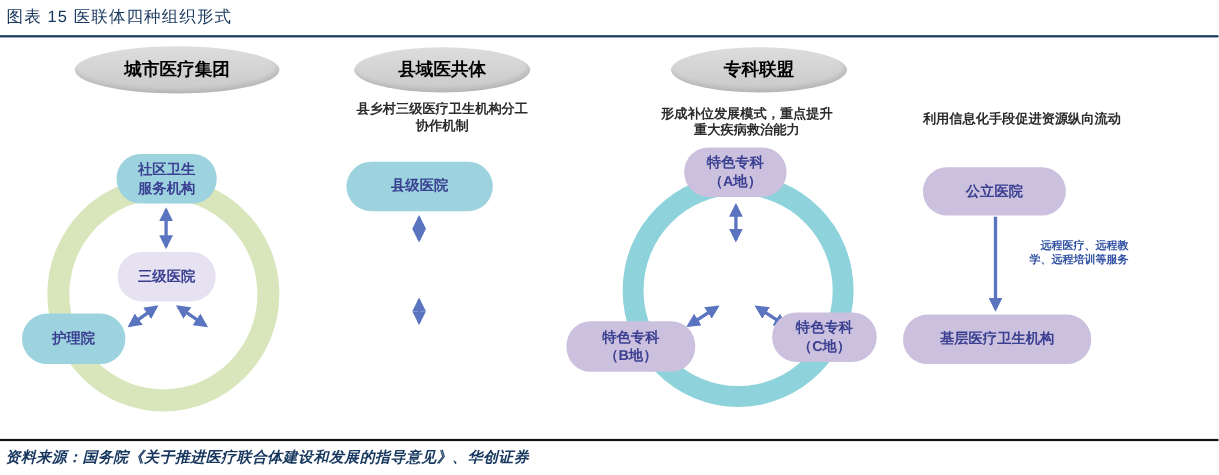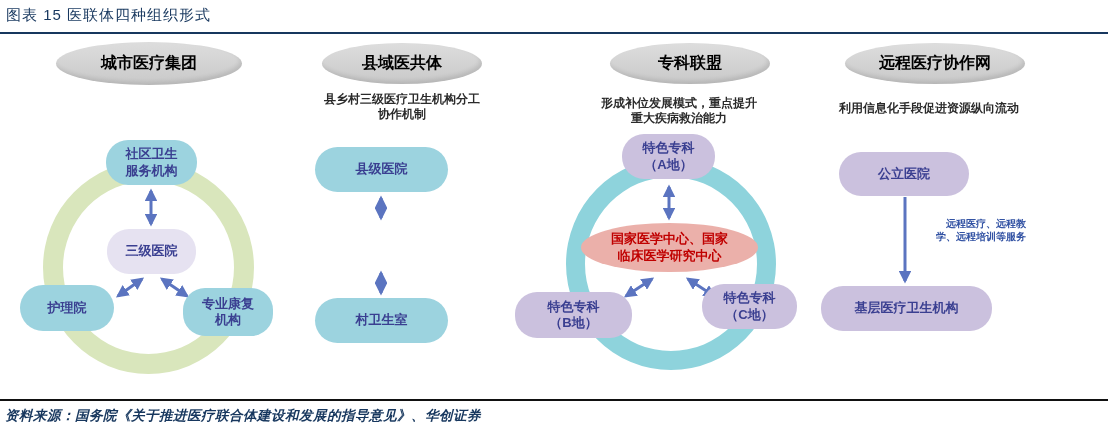--- a/index.html
+++ b/index.html
@@ -55,24 +55,23 @@
   }
 </style>
 </head>
 <body>
 
 <div id="canvas">
 
   <div id="figure-title">图表 15  医联体四种组织形式</div>
   <div id="title-rule"></div>
 
-  <div class="col-header" style="left:56px;top:42px;width:186px;height:43px;">城市医疗集团</div>
+  <div class="col-header" style="left:68px;top:42px;width:186px;height:43px;">城市医疗集团</div>
   <div class="col-header" style="left:322px;top:43px;width:160px;height:41px;">县域医共体</div>
   <div class="col-header" style="left:610px;top:43px;width:160px;height:41px;">专科联盟</div>
-  <div class="col-header" style="left:845px;top:43px;width:180px;height:41px;">远程医疗协作网</div>
 
   <div class="col-desc pre" style="left:307px;top:92px;width:190px;">县乡村三级医疗卫生机构分工
 协作机制</div>
   <div class="col-desc pre" style="left:586px;top:96px;width:186px;">形成补位发展模式，重点提升
 重大疾病救治能力</div>
   <div class="col-desc" style="left:822px;top:101px;width:214px;">利用信息化手段促进资源纵向流动</div>
 
   <div class="ring" id="urban-ring"></div>
   <div class="ring" id="alliance-ring"></div>
 
@@ -90,30 +89,25 @@
     <line x1="669" y1="187" x2="669" y2="218" stroke="#5B74C0" stroke-width="3" marker-start="url(#ah)" marker-end="url(#ah)"></line>
     <line x1="652" y1="279" x2="626" y2="296" stroke="#5B74C0" stroke-width="3" marker-start="url(#ah)" marker-end="url(#ah)"></line>
     <line x1="688" y1="279" x2="714" y2="296" stroke="#5B74C0" stroke-width="3" marker-start="url(#ah)" marker-end="url(#ah)"></line>
     <line x1="905" y1="197" x2="905" y2="281" stroke="#5B74C0" stroke-width="3" marker-end="url(#ah)"></line>
   </svg>
 
   <div class="node teal r22 pre" style="left:106px;top:140px;width:91px;height:45px;">社区卫生
 服务机构</div>
   <div class="node teal r24" style="left:20px;top:285px;width:94px;height:46px;">护理院</div>
   <div class="node lav-light r22" style="left:107px;top:229px;width:89px;height:45px;">三级医院</div>
-  <div class="node teal r22 pre" style="left:183px;top:288px;width:90px;height:48px;">专业康复
-机构</div>
 
   <div class="node teal r24" style="left:315px;top:147px;width:133px;height:45px;">县级医院</div>
-  <div class="node teal r24" style="left:315px;top:298px;width:133px;height:45px;">村卫生室</div>
 
   <div class="node lav r22 pre" style="left:622px;top:134px;width:93px;height:45px;">特色专科
 （A地）</div>
-  <div class="node pink ellipse pre" style="left:581px;top:223px;width:177px;height:49px;">国家医学中心、国家
-临床医学研究中心</div>
   <div class="node lav r22 pre" style="left:515px;top:292px;width:117px;height:46px;">特色专科
 （B地）</div>
   <div class="node lav r22 pre" style="left:702px;top:284px;width:95px;height:45px;">特色专科
 （C地）</div>
 
   <div class="node lav r22" style="left:839px;top:152px;width:130px;height:44px;">公立医院</div>
   <div id="telemed-arrow-label" class="pre">远程医疗、远程教
 学、远程培训等服务</div>
   <div class="node lav r22" style="left:821px;top:286px;width:171px;height:45px;">基层医疗卫生机构</div>
 

